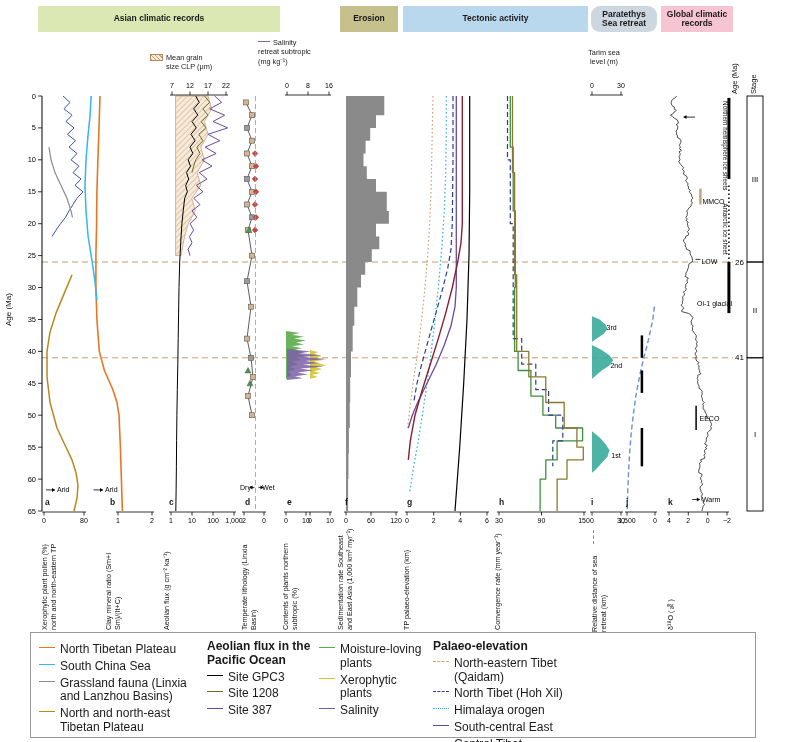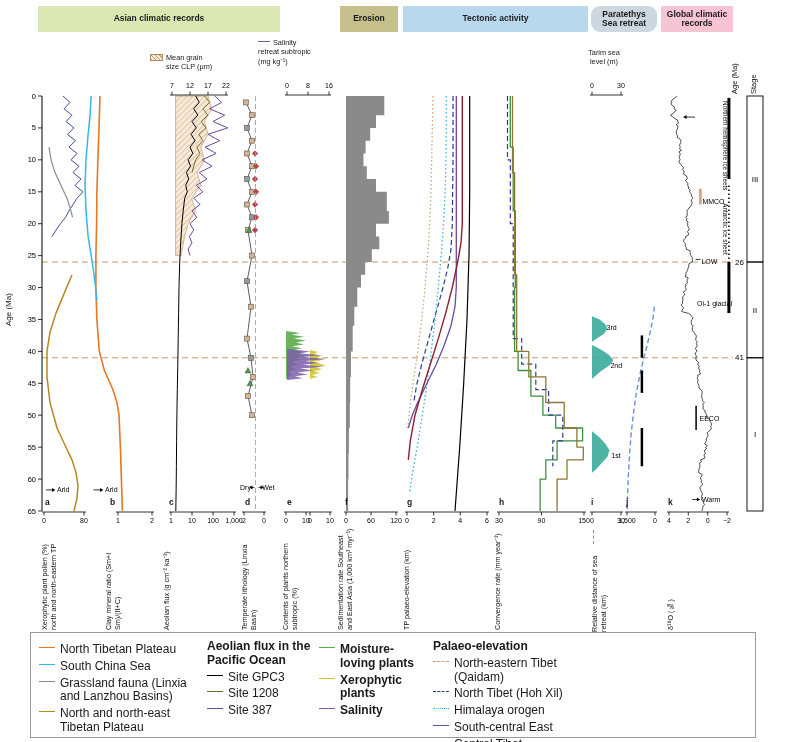--- a/index.html
+++ b/index.html
@@ -455,21 +455,21 @@
         </div>
         <div class="litem">
           <span class="lsw" style="border-top-style: solid; border-top-color: rgb(111, 111, 40);"></span>
           <span>Site 1208</span>
         </div>
         <div class="litem">
           <span class="lsw" style="border-top-style: solid; border-top-color: rgb(106, 74, 156);"></span>
           <span>Site 387</span>
         </div>
       </div>
-      <div class="lcol" style="left: 288px; width: 108px; font-weight: bold;">
+      <div class="lcol" style="left: 288px; width: 108px;">
         <div class="litem">
           <span class="lsw" style="border-top-style: solid; border-top-color: rgb(90, 171, 74);"></span>
           <span>Moisture-loving plants</span>
         </div>
         <div class="litem">
           <span class="lsw" style="border-top-style: solid; border-top-color: rgb(211, 196, 50);"></span>
           <span>Xerophytic plants</span>
         </div>
         <div class="litem">
           <span class="lsw" style="border-top-style: solid; border-top-color: rgb(123, 94, 167);"></span>

